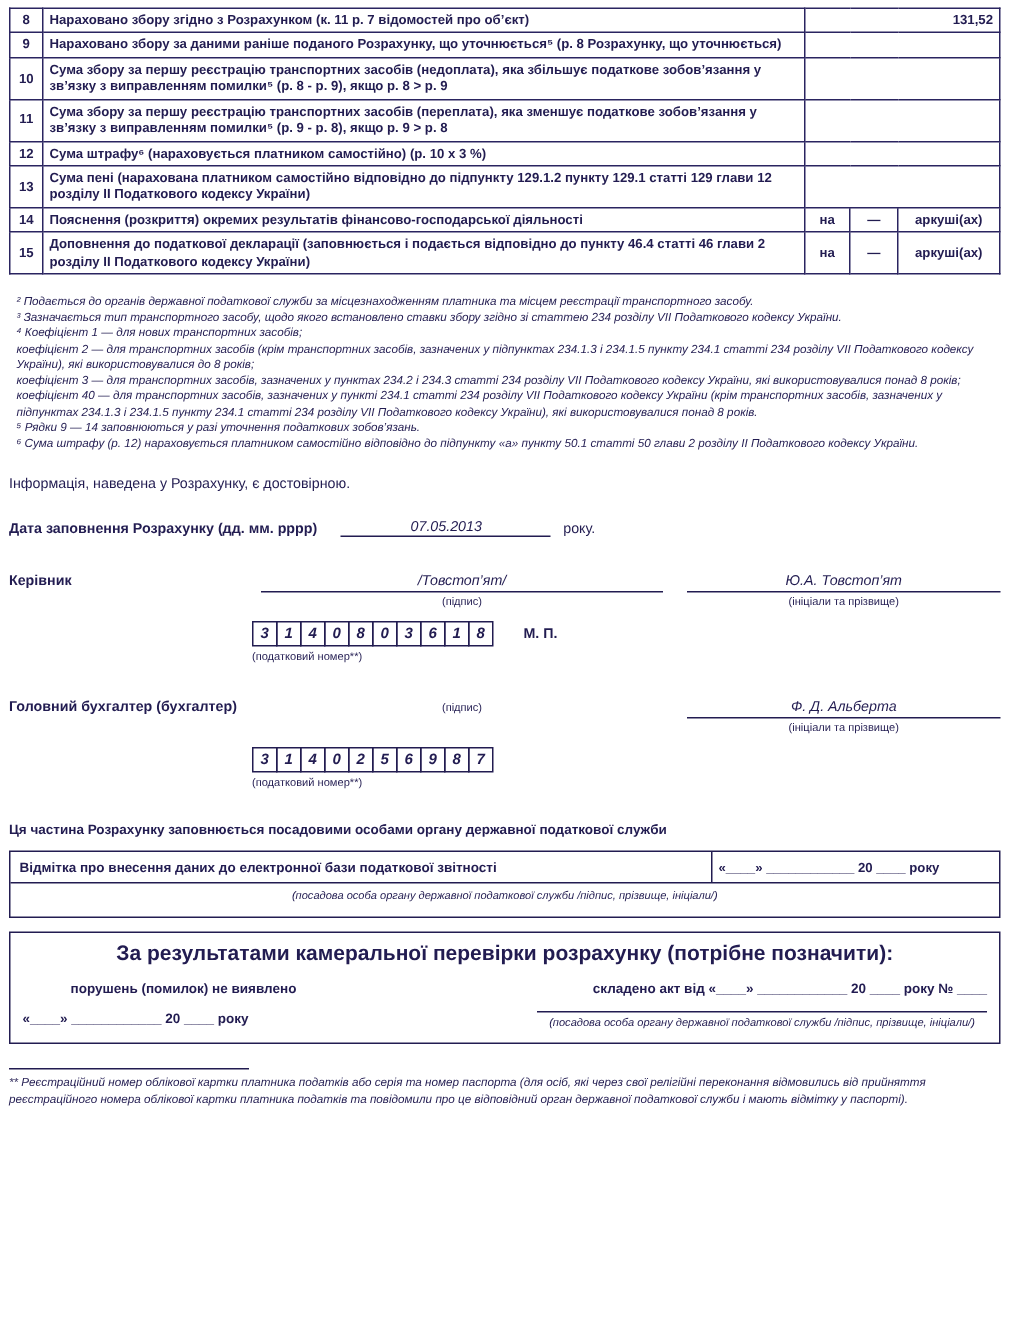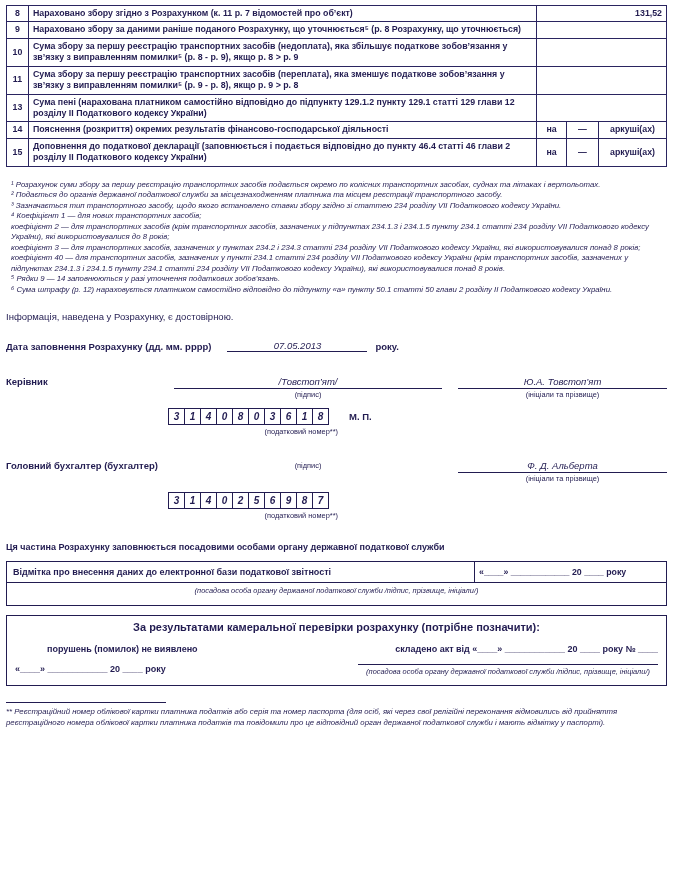--- a/index.html
+++ b/index.html
@@ -35,56 +35,56 @@
 
   
   .truth { margin-top: 16px; font-weight: normal; font-size: 9.5px; }
   .date-line { margin-top: 18px; font-size: 9.5px; display: flex; align-items: flex-end; }
   .date-label { font-weight: bold; }
   .date-value {
     display: inline-block; width: 140px; text-align: center;
     border-bottom: 1px solid #221c51; font-style: italic;
     margin: 0 8px 0 16px;
   }
-  .date-suffix { font-weight: bold; }
+  .date-suffix { font-weight: normal; }
 
   
   .sig-grid {
     display: grid; grid-template-columns: 152px 268px 1fr;
     column-gap: 16px; margin-top: 18px; font-size: 9.5px; align-items: start;
   }
   .sig-role { font-weight: bold; padding-top: 6px; line-height: 1.3; }
   .sig-center { text-align: center; padding-top: 6px; }
   .sig-value { border-bottom: 1px solid #221c51; font-style: italic; padding-bottom: 1px; min-height: 12px; }
   .sig-caption { font-size: 7.4px; margin-top: 1px; text-align: center; }
 
   .tax-row { display: flex; align-items: center; margin: 9px 0 0 162px; }
   .digits { display: flex; }
   .digit {
     width: 17px; height: 17px; border: 1px solid #221c51; margin-left: -1px;
     display: flex; align-items: center; justify-content: center;
     font-size: 10px; font-weight: bold; font-style: italic;
   }
   .digit:first-child { margin-left: 0; }
   .mp { font-weight: bold; margin-left: 20px; font-size: 9.5px; }
-  .tax-caption { margin-left: 162px; width: 170px; text-align: right; font-size: 7.4px; margin-top: 2px; }
+  .tax-caption { margin-left: 162px; width: 170px; text-align: left; font-size: 7.4px; margin-top: 2px; }
 
   
   .official-header { text-align: left; font-weight: bold; font-size: 9px; margin-top: 22px; }
   .box { border: 1px solid #221c51; width: 661px; margin-top: 9px; }
   .entry-top { display: flex; border-bottom: 1px solid #221c51; }
   .entry-label {
     flex: 0 0 468px; border-right: 1px solid #221c51;
     font-weight: bold; font-size: 9px; padding: 5px 6px;
   }
   .entry-date { flex: 1; font-size: 8.8px; font-weight: bold; padding: 4px 4px; display: flex; align-items: center; }
   .entry-caption { text-align: center; font-size: 7.4px; font-style: italic; padding: 3px 0 10px; }
 
   .audit-box { padding: 5px 8px 8px; }
-  .audit-title { text-align: center; font-weight: bold; font-size: 11px; }
+  .audit-title { text-align: center; font-weight: bold; font-size: 14px; }
   .audit-row { display: flex; justify-content: space-between; margin-top: 11px; font-size: 9px; font-weight: bold; padding-left: 32px; }
   .audit-row2 { display: flex; justify-content: space-between; margin-top: 10px; align-items: flex-start; }
   .audit-date { font-size: 9px; font-weight: bold; }
   .audit-sig {
     width: 300px; border-top: 1px solid #221c51; text-align: center;
     font-size: 7.4px; font-style: italic; padding-top: 2px; line-height: 1.35;
   }
 
   
   .bottom-sep { width: 160px; border-top: 1px solid #221c51; margin-top: 16px; }
@@ -116,20 +116,25 @@
     <td class="num">10</td>
     <td class="desc">Сума збору за першу реєстрацію транспортних засобів (недоплата), яка збільшує податкове зобов’язання у зв’язку з виправленням помилки⁵ (р. 8 - р. 9), якщо р. 8 &gt; р. 9</td>
     <td class="val" colspan="3"></td>
   </tr>
   <tr>
     <td class="num">11</td>
     <td class="desc">Сума збору за першу реєстрацію транспортних засобів (переплата), яка зменшує податкове зобов’язання у зв’язку з виправленням помилки⁵ (р. 9 - р. 8), якщо р. 9 &gt; р. 8</td>
     <td class="val" colspan="3"></td>
   </tr>
   <tr>
+    <td class="num">12</td>
+    <td class="desc">Сума штрафу⁶ (нараховується платником самостійно) (р. 10 х 3 %)</td>
+    <td class="val" colspan="3"></td>
+  </tr>
+  <tr>
     <td class="num">13</td>
     <td class="desc">Сума пені (нарахована платником самостійно відповідно до підпункту 129.1.2 пункту 129.1 статті 129 глави 12 розділу II Податкового кодексу України)</td>
     <td class="val" colspan="3"></td>
   </tr>
   <tr>
     <td class="num">14</td>
     <td class="desc">Пояснення (розкриття) окремих результатів фінансово-господарської діяльності</td>
     <td class="na">на</td>
     <td class="dash">—</td>
     <td class="ark">аркуші(ах)</td>
@@ -138,21 +143,20 @@
     <td class="num">15</td>
     <td class="desc">Доповнення до податкової декларації (заповнюється і подається відповідно до пункту 46.4 статті 46 глави 2 розділу II Податкового кодексу України)</td>
     <td class="na">на</td>
     <td class="dash">—</td>
     <td class="ark">аркуші(ах)</td>
   </tr>
 </tbody>
   </table>
 
 <div class="footnotes">
-  <div class="fn">¹ Розрахунок суми збору за першу реєстрацію транспортних засобів подається окремо по колісних транспортних засобах, суднах та літаках і вертольотах.</div>
   <div class="fn">² Подається до органів державної податкової служби за місцезнаходженням платника та місцем реєстрації транспортного засобу.</div>
   <div class="fn">³ Зазначається тип транспортного засобу, щодо якого встановлено ставки збору згідно зі статтею 234 розділу VII Податкового кодексу України.</div>
   <div class="fn">⁴ Коефіцієнт 1 — для нових транспортних засобів;</div>
   <div class="fn">коефіцієнт 2 — для транспортних засобів (крім транспортних засобів, зазначених у підпунктах 234.1.3 і 234.1.5 пункту 234.1 статті 234 розділу VII Податкового кодексу України), які використовувалися до 8 років;</div>
   <div class="fn">коефіцієнт 3 — для транспортних засобів, зазначених у пунктах 234.2 і 234.3 статті 234 розділу VII Податкового кодексу України, які використовувалися понад 8 років;</div>
   <div class="fn">коефіцієнт 40 — для транспортних засобів, зазначених у пункті 234.1 статті 234 розділу VII Податкового кодексу України (крім транспортних засобів, зазначених у підпунктах 234.1.3 і 234.1.5 пункту 234.1 статті 234 розділу VII Податкового кодексу України), які використовувалися понад 8 років.</div>
   <div class="fn">⁵ Рядки 9 — 14 заповнюються у разі уточнення податкових зобов’язань.</div>
   <div class="fn">⁶ Сума штрафу (р. 12) нараховується платником самостійно відповідно до підпункту «а» пункту 50.1 статті 50 глави 2 розділу II Податкового кодексу України.</div>
 </div>
 

